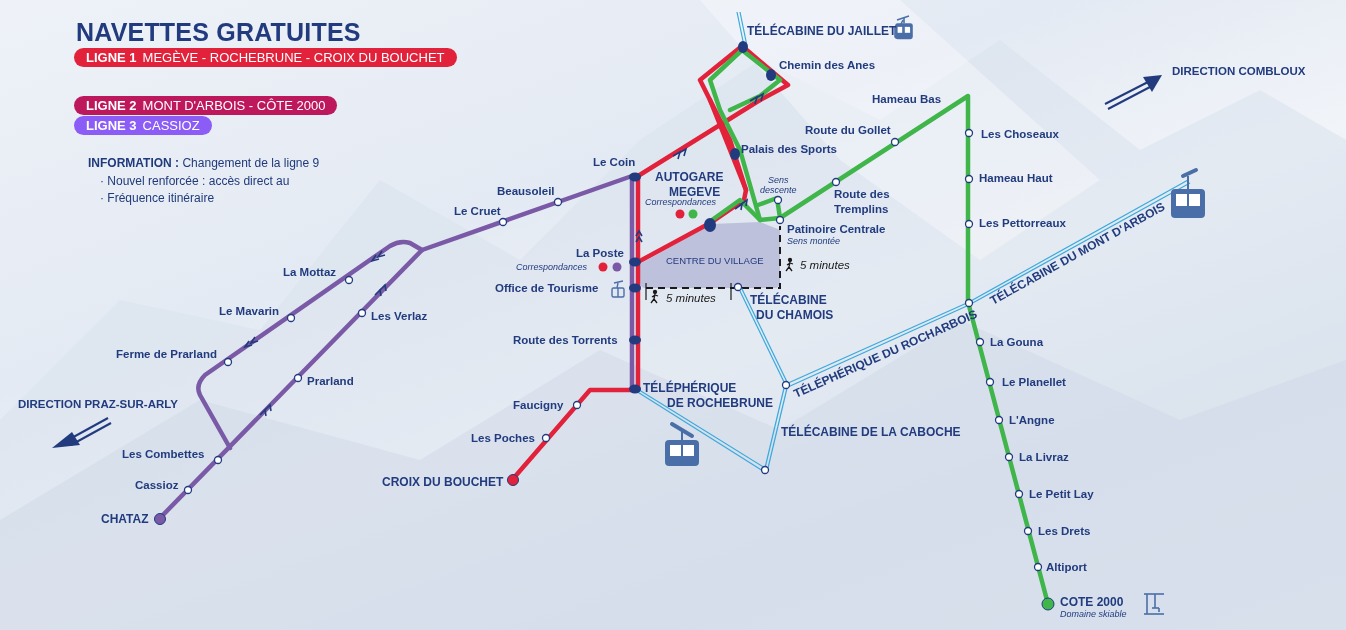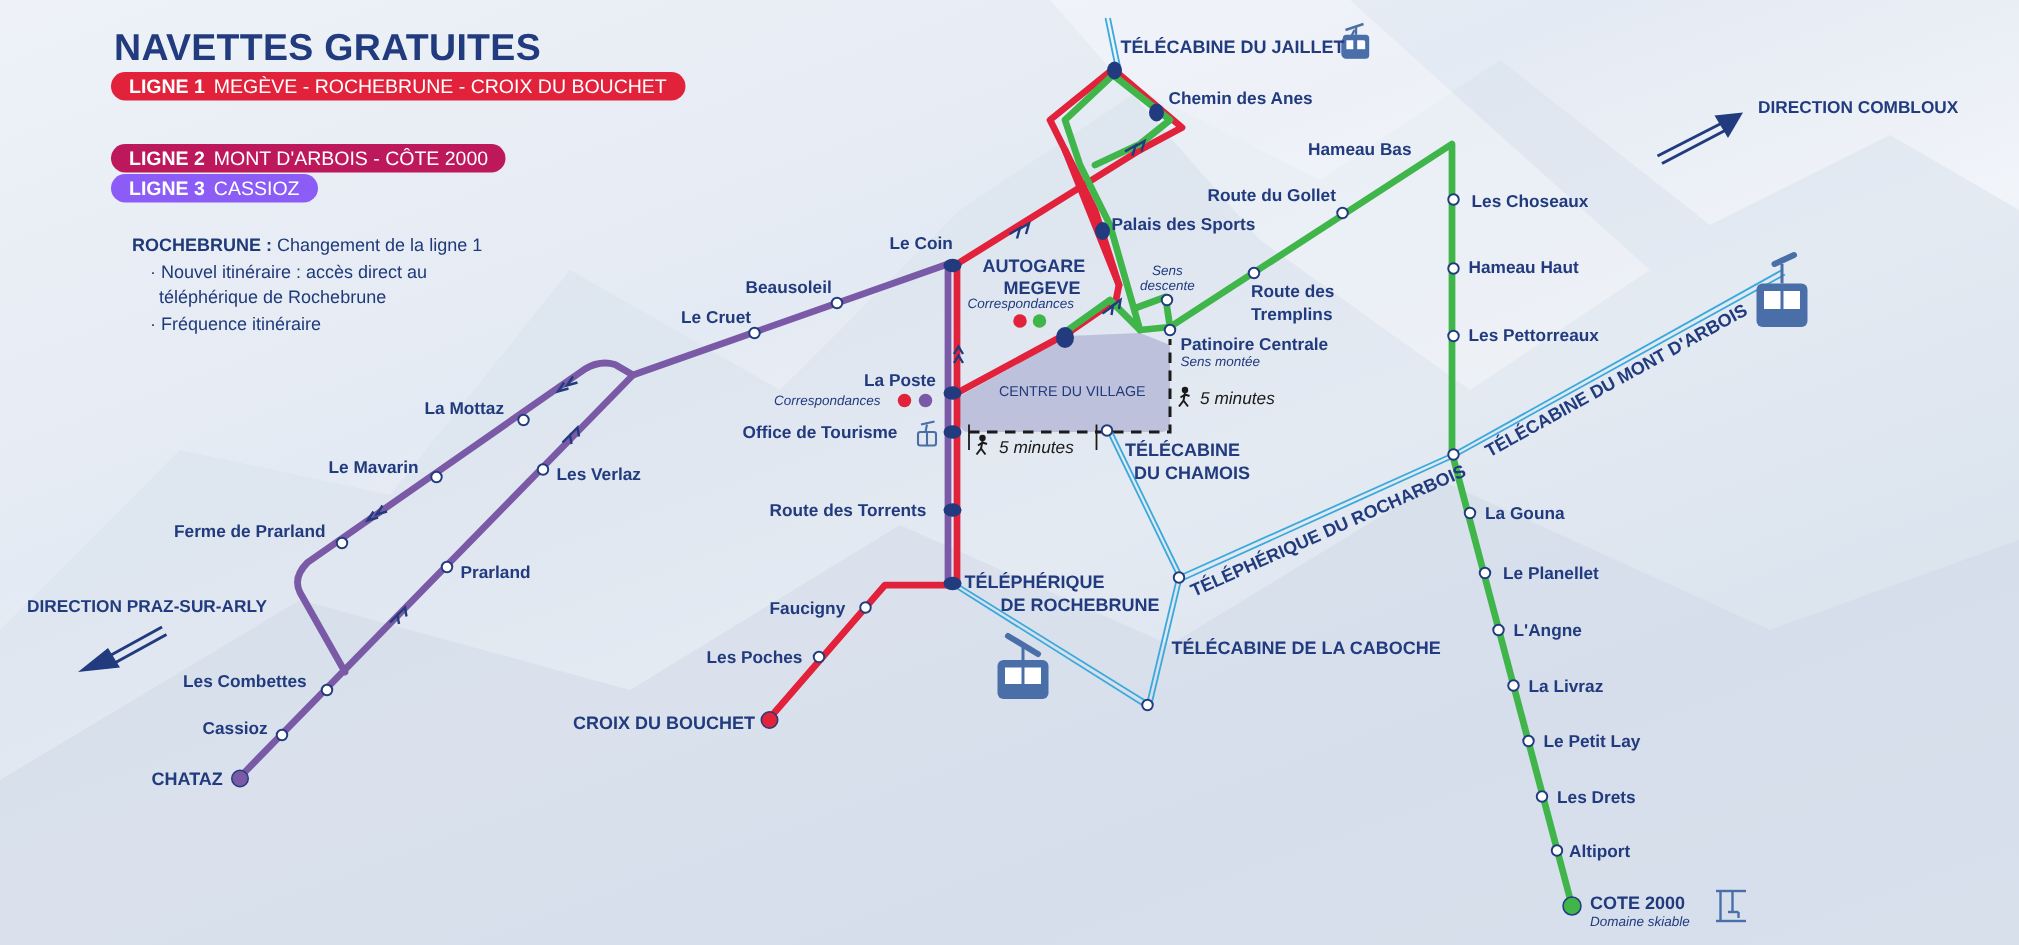--- a/index.html
+++ b/index.html
@@ -39,23 +39,22 @@
   <b>LIGNE 1</b><span>MEGÈVE - ROCHEBRUNE - CROIX DU BOUCHET</span>
 </div>
 <div class="pill pill-2">
   <b>LIGNE 2</b><span>MONT D'ARBOIS - CÔTE 2000</span>
 </div>
 <div class="pill pill-3">
   <b>LIGNE 3</b><span>CASSIOZ</span>
 </div>
 
 <div class="info">
-  <div><b>ROCHEBRUNE :</b> <span>Changement de la ligne 1</span></div>
-  <div class="bullet">· Nouvel itinéraire : accès direct au</div>
-  <div class="indent">téléphérique de Rochebrune</div>
+  <div><b>INFORMATION :</b> <span>Changement de la ligne 9</span></div>
+  <div class="bullet">· Nouvel renforcée : accès direct au</div>
   <div class="bullet">· Fréquence itinéraire</div>
 </div>
 
 <svg id="map" viewBox="0 0 1346 630">
   <defs>
     <g id="cabin">
       <rect x="-11" y="0" width="22" height="20" rx="3" fill="#4a6fa8"></rect>
       <rect x="-8" y="4" width="7" height="8" fill="#fff"></rect>
       <rect x="1" y="4" width="7" height="8" fill="#fff"></rect>
       <line x1="0" y1="0" x2="0" y2="-7" stroke="#4a6fa8" stroke-width="2"></line>

